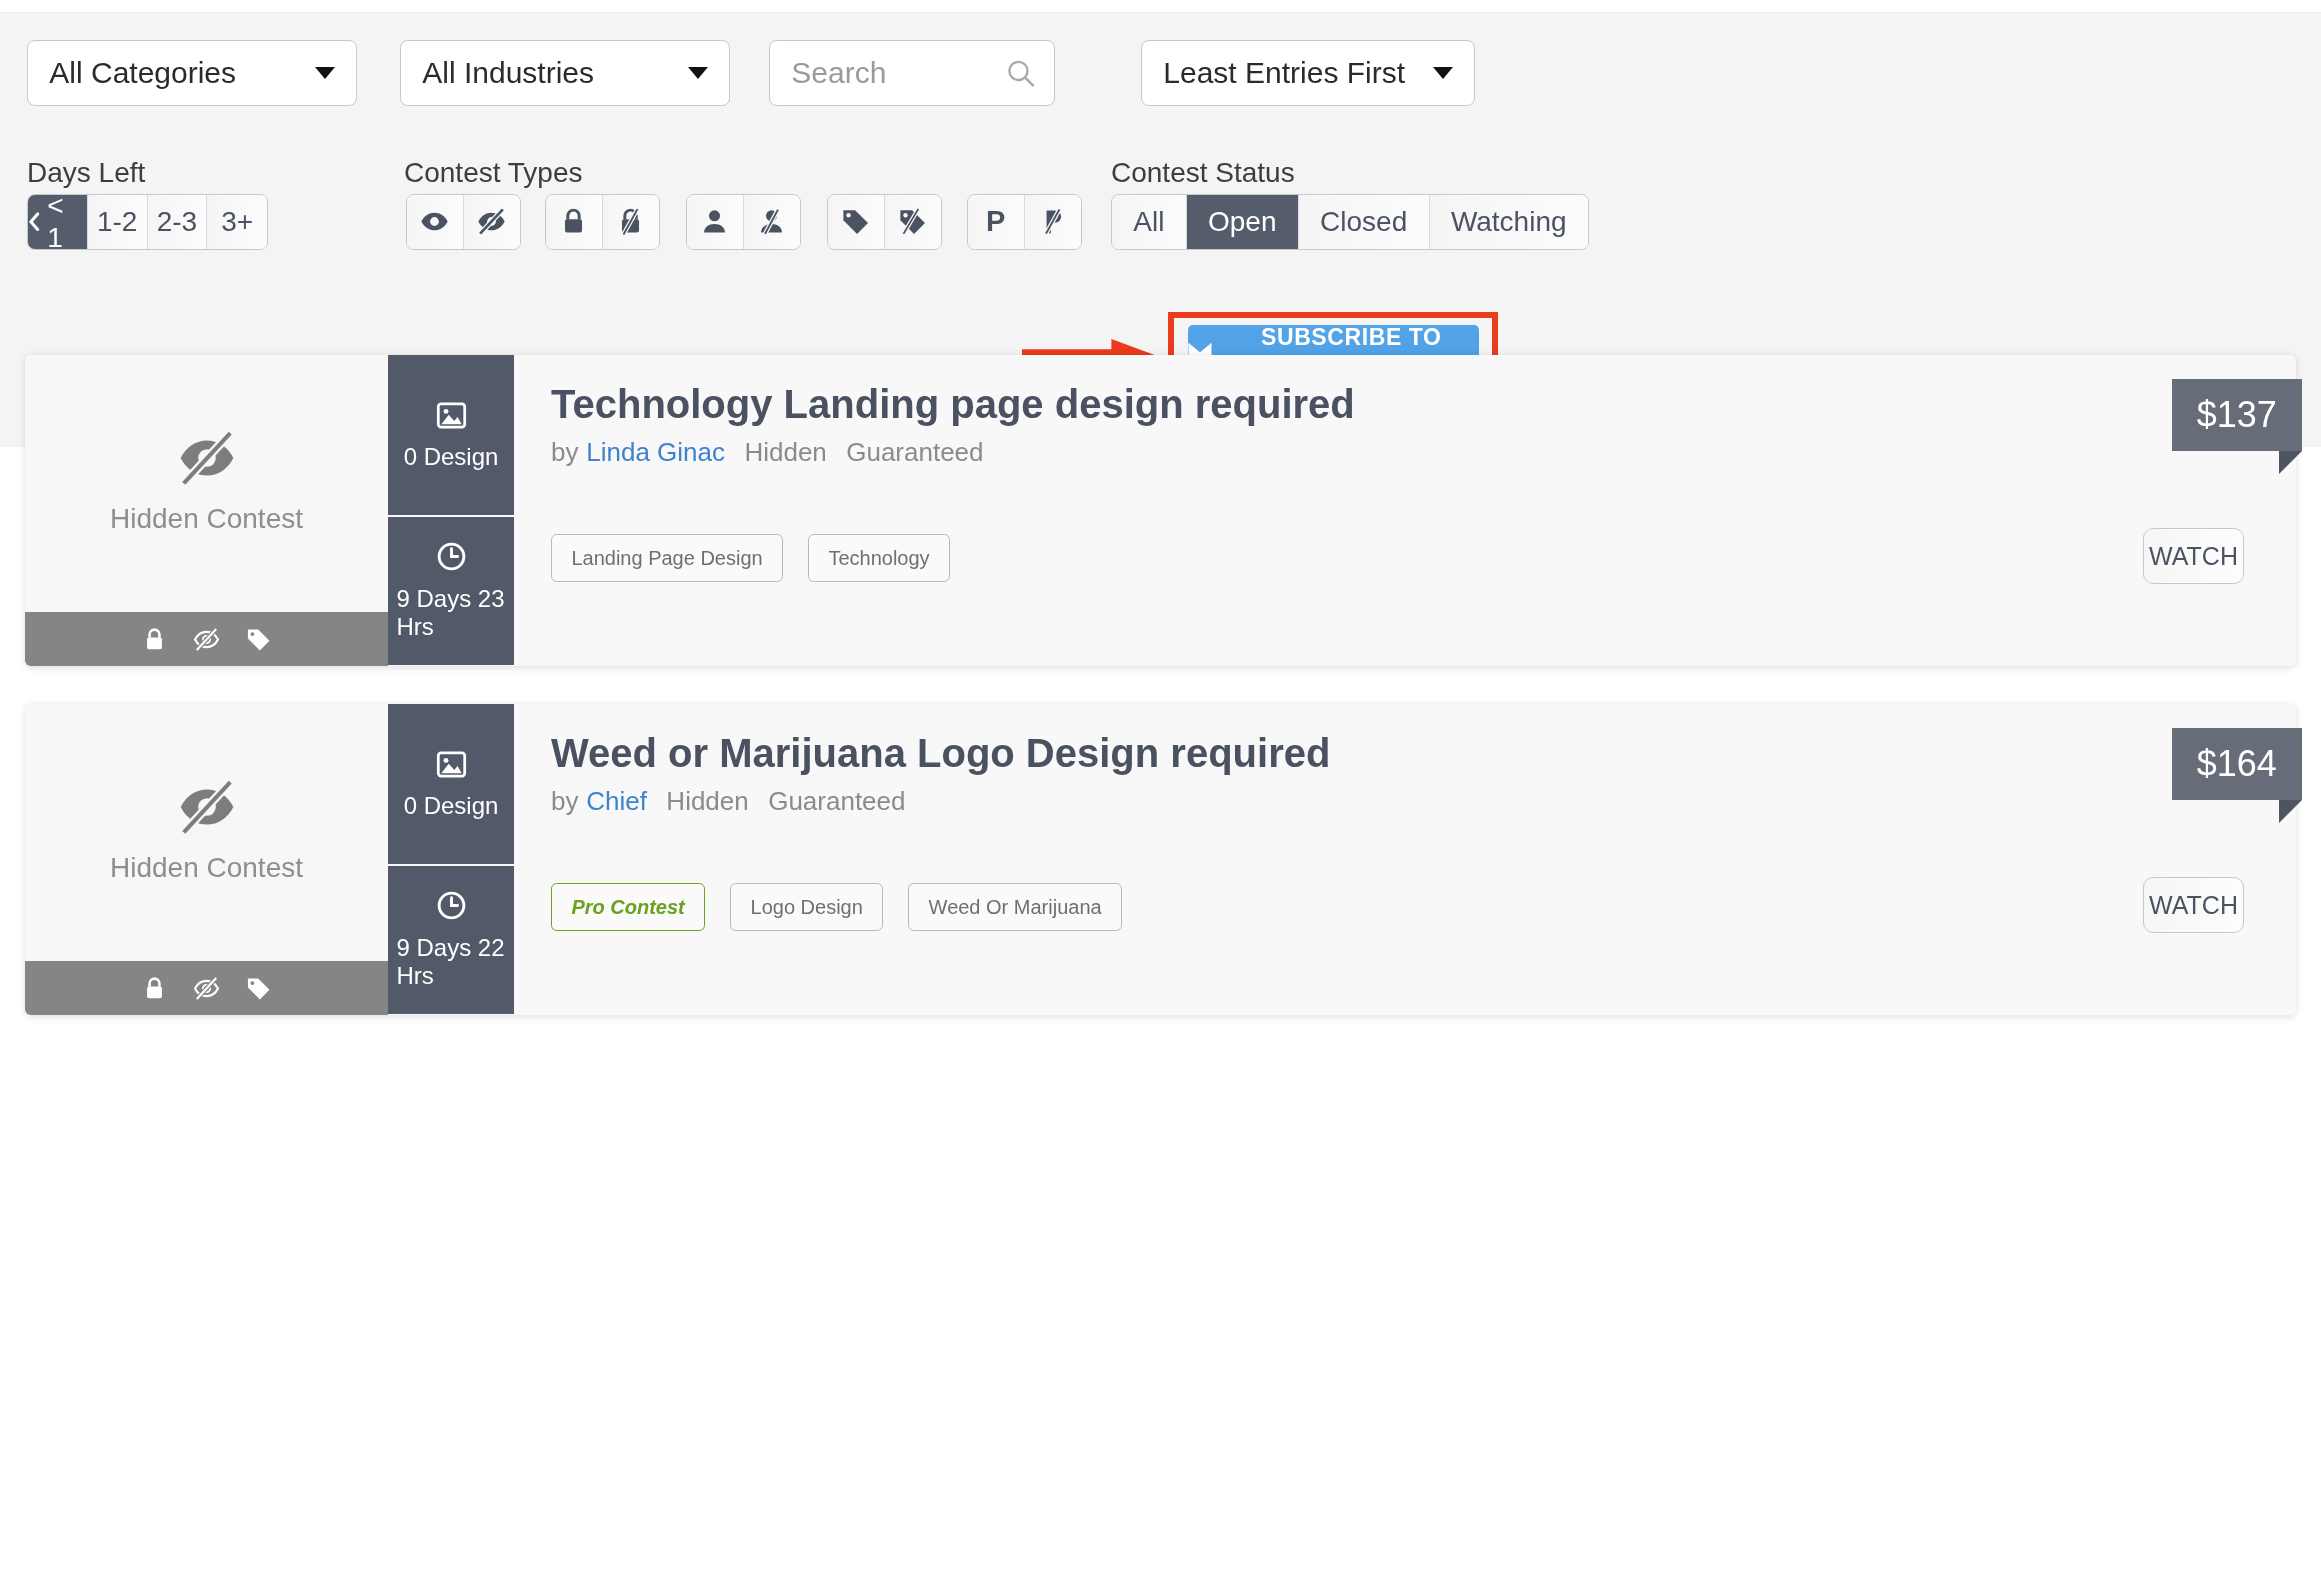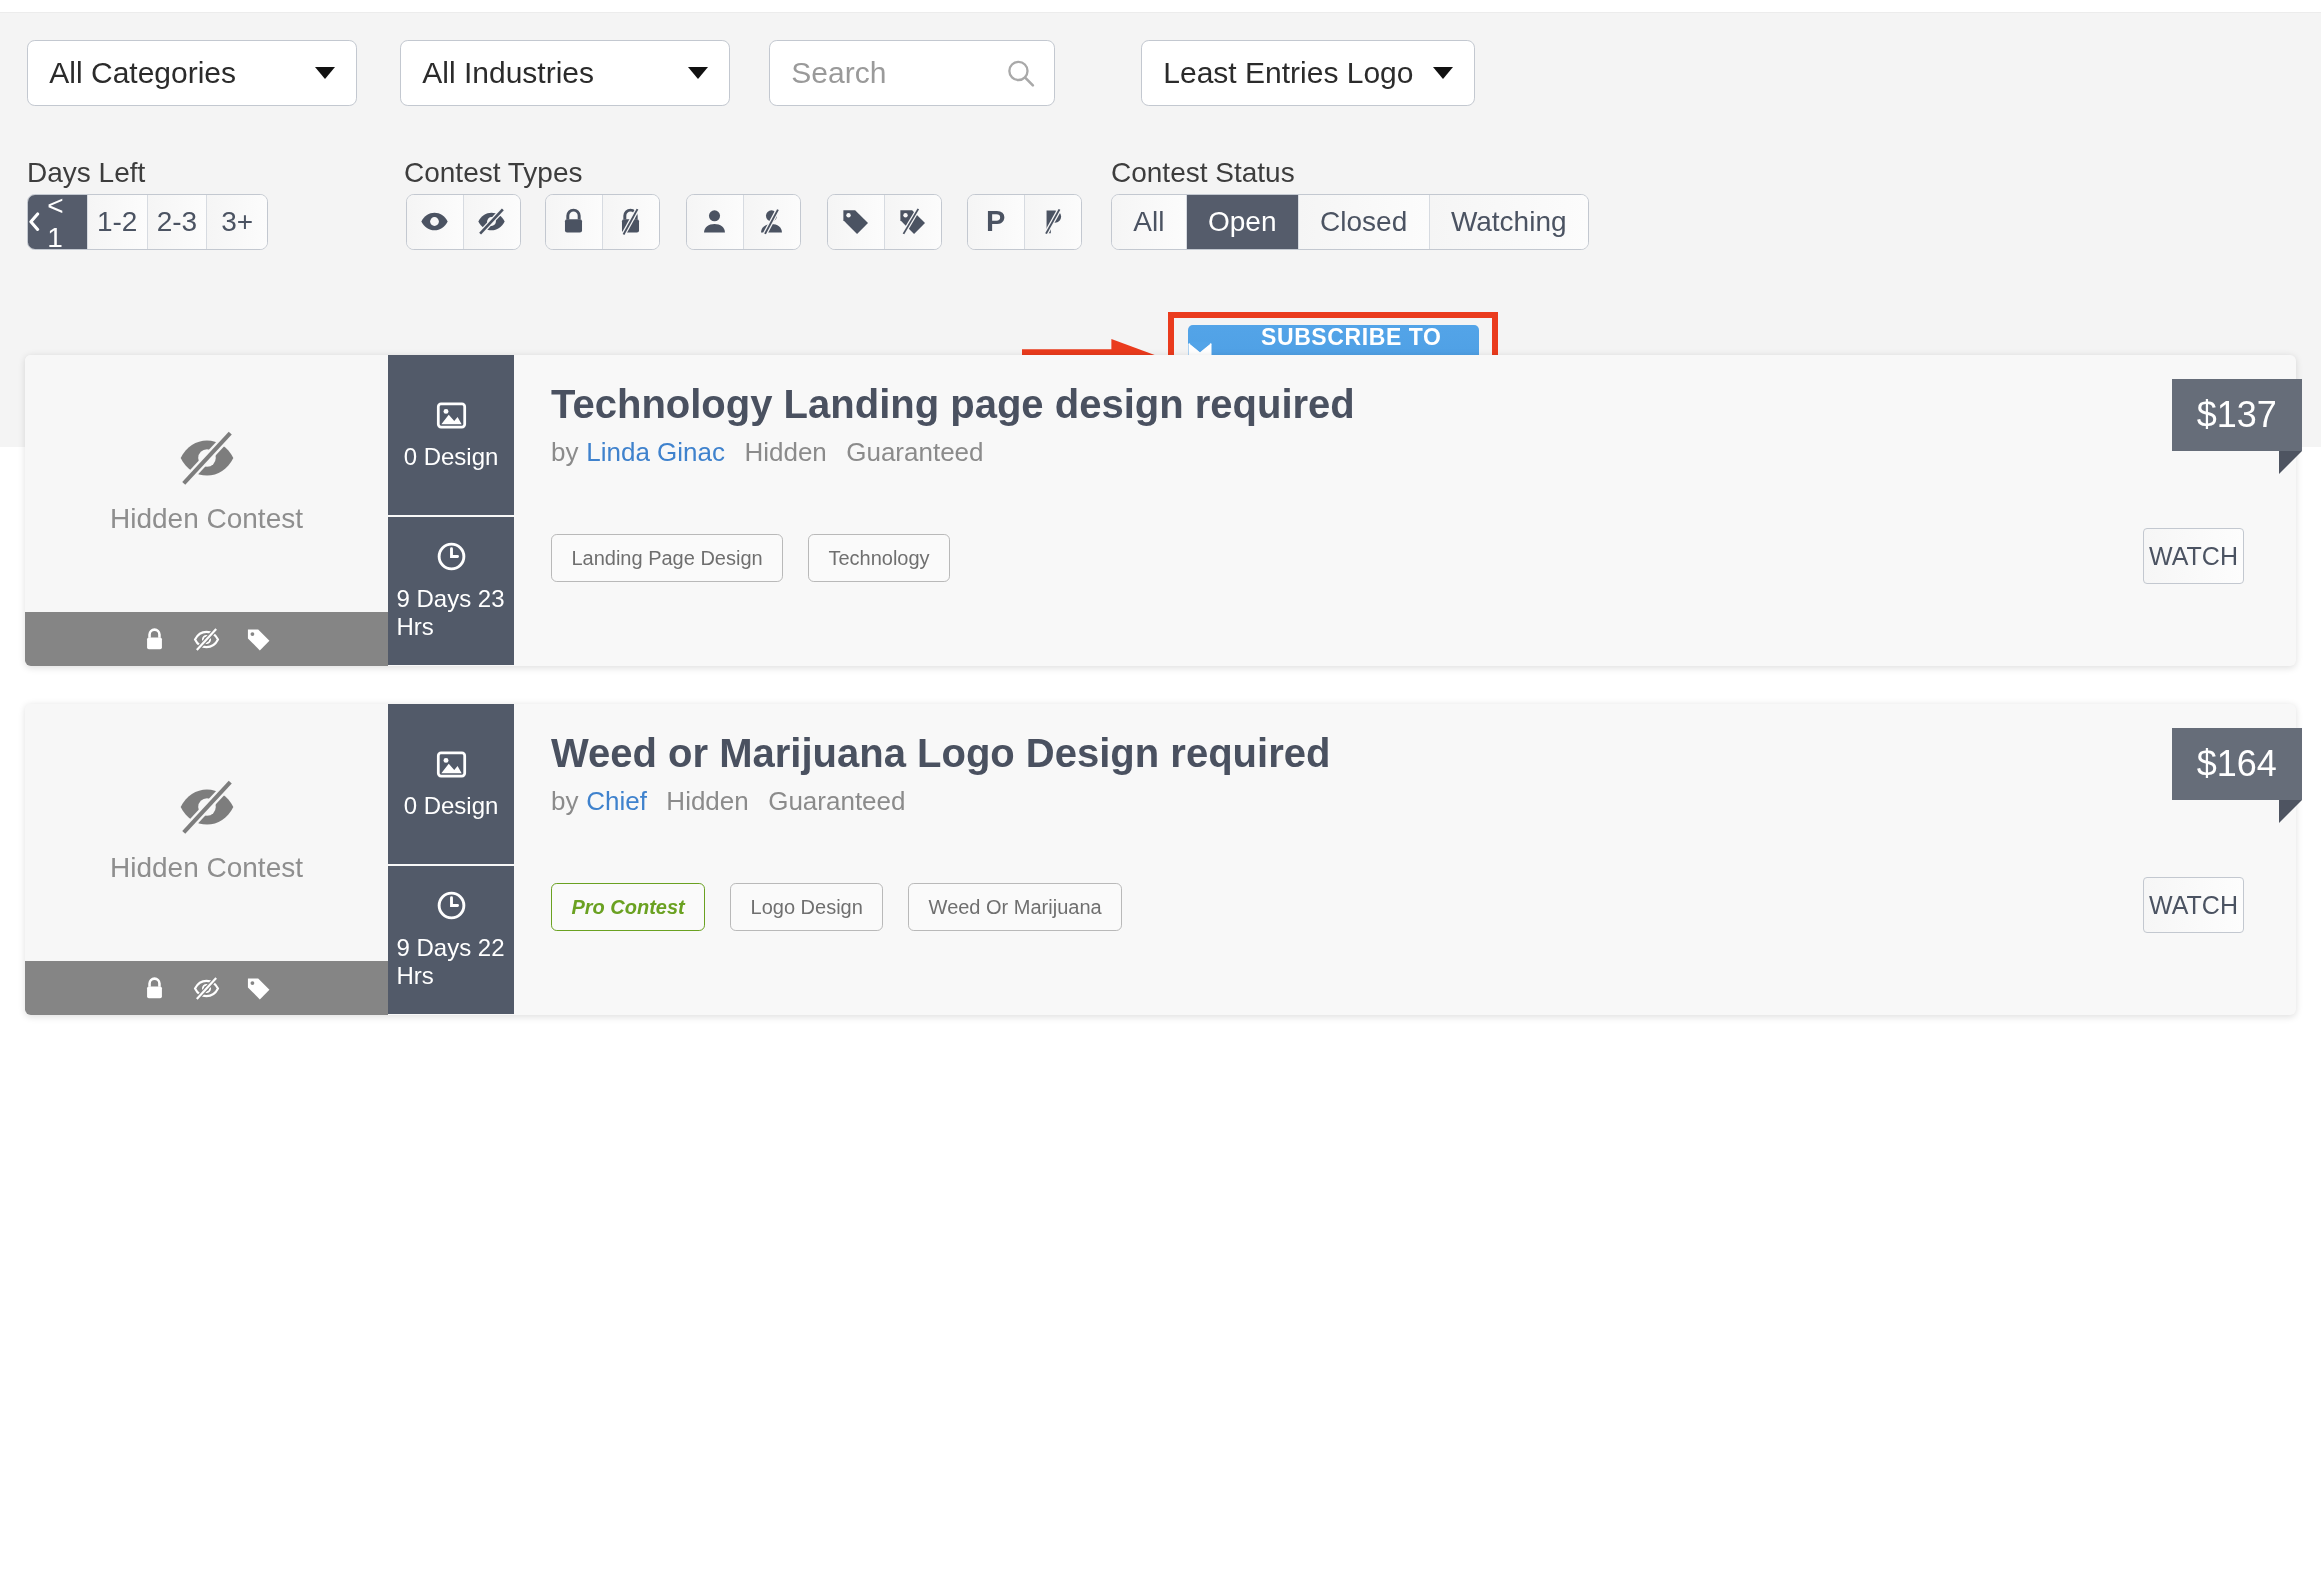--- a/index.html
+++ b/index.html
@@ -227,21 +227,21 @@
     color: #6aa121;
     font-weight: bold;
     font-style: italic;
   }
 
   .watch-btn {
     position: absolute; right: 52px; top: 173px;
     width: 101px; height: 56px;
     background: linear-gradient(to right, #f6f6f6, #fdfdfd);
     border: 1px solid #c3c8d0;
-    border-radius: 4px;
+    border-radius: 10px;
     color: #4b5362;
     font-family: "Liberation Sans", sans-serif;
     font-size: 25px;
     cursor: pointer;
   }
 
   .price {
     position: absolute; right: -5.8px; top: 24px;
     height: 72px;
     background: #666d79;
@@ -276,21 +276,21 @@
 
     <div class="search-box">
       <input type="text" placeholder="Search" style="">
       <svg class="search-ico" viewBox="0 0 24 24">
         <circle cx="10.5" cy="10.5" r="6.6" fill="none" stroke="#a9a9a9" stroke-width="1.7"></circle>
         <line x1="15.4" y1="15.4" x2="21" y2="21" stroke="#a9a9a9" stroke-width="1.9" stroke-linecap="round"></line>
       </svg>
     </div>
 
     <div class="select-box" id="sel-sort">
-      <span>Least Entries Logo</span>
+      <span>Least Entries First</span>
       <span class="caret"></span>
     </div>
   </div>
 
   <div class="row-mid">
 
     <div class="group-label" id="lbl-days">Days Left</div>
     <div class="group-label" id="lbl-types">Contest Types</div>
     <div class="group-label" id="lbl-status">Contest Status</div>
 

